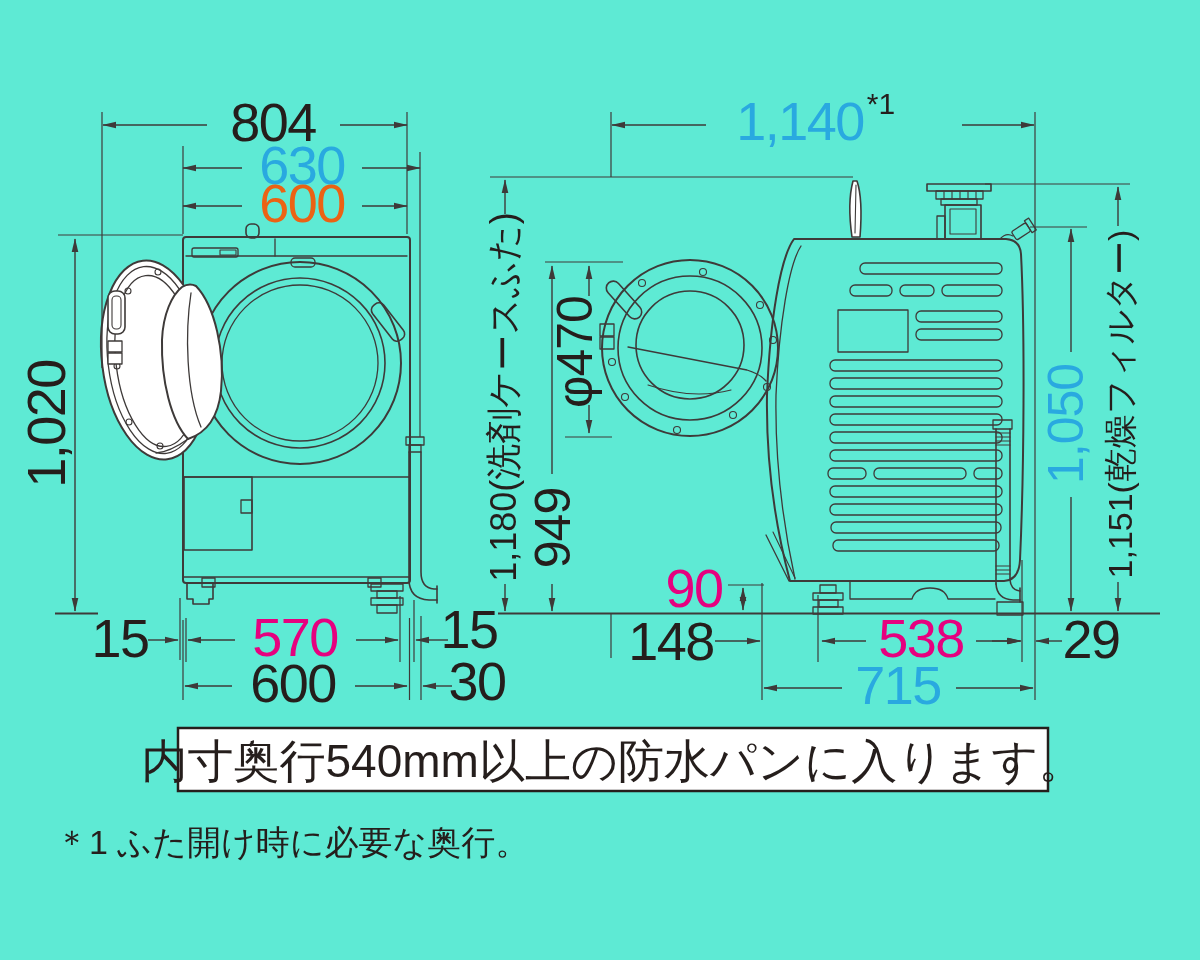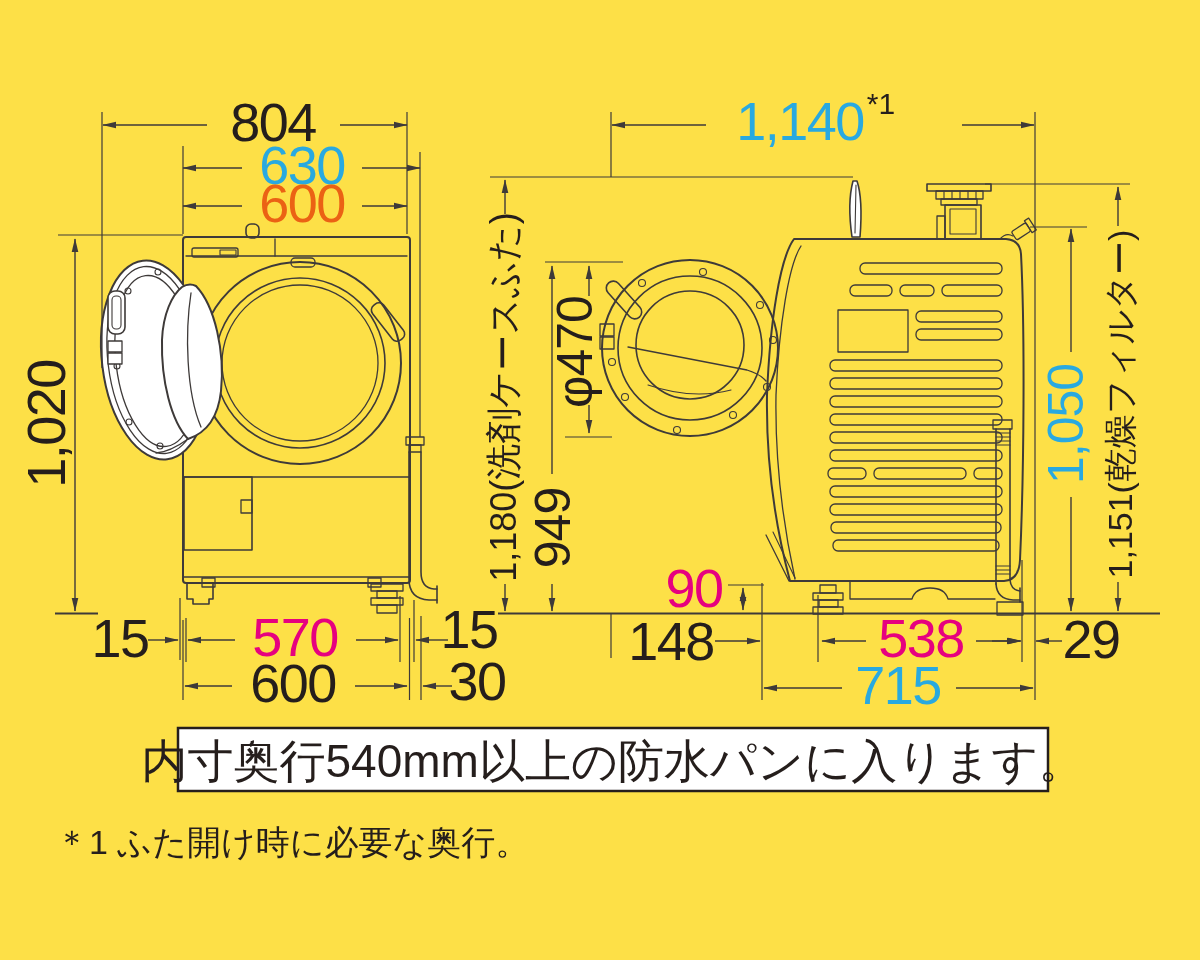--- a/index.html
+++ b/index.html
@@ -1,16 +1,16 @@
 <!DOCTYPE html>
 <html><head>
 <meta charset="utf-8">
 <style>
   html,body{margin:0;padding:0;background:#ffffff;}
-  .stage{position:relative;width:1200px;height:960px;background:#fde047;overflow:hidden;}
+  .stage{position:relative;width:1200px;height:960px;background:#5eead4;overflow:hidden;}
   svg{display:block;}
   .t{font-family:"Liberation Sans","DejaVu Sans",sans-serif;fill:#251e1c;text-anchor:middle;dominant-baseline:central;}
   .ta-s{text-anchor:start;}
   .fs54{font-size:54px;letter-spacing:-1.5px;}
   .fs50{font-size:50px;letter-spacing:-1px;}
   .fs46{font-size:46px;}
   .fs36{font-size:36px;}
   .fs34{font-size:34px;}
   .fs30{font-size:30px;}
   .blue{fill:#29a9e0;}

